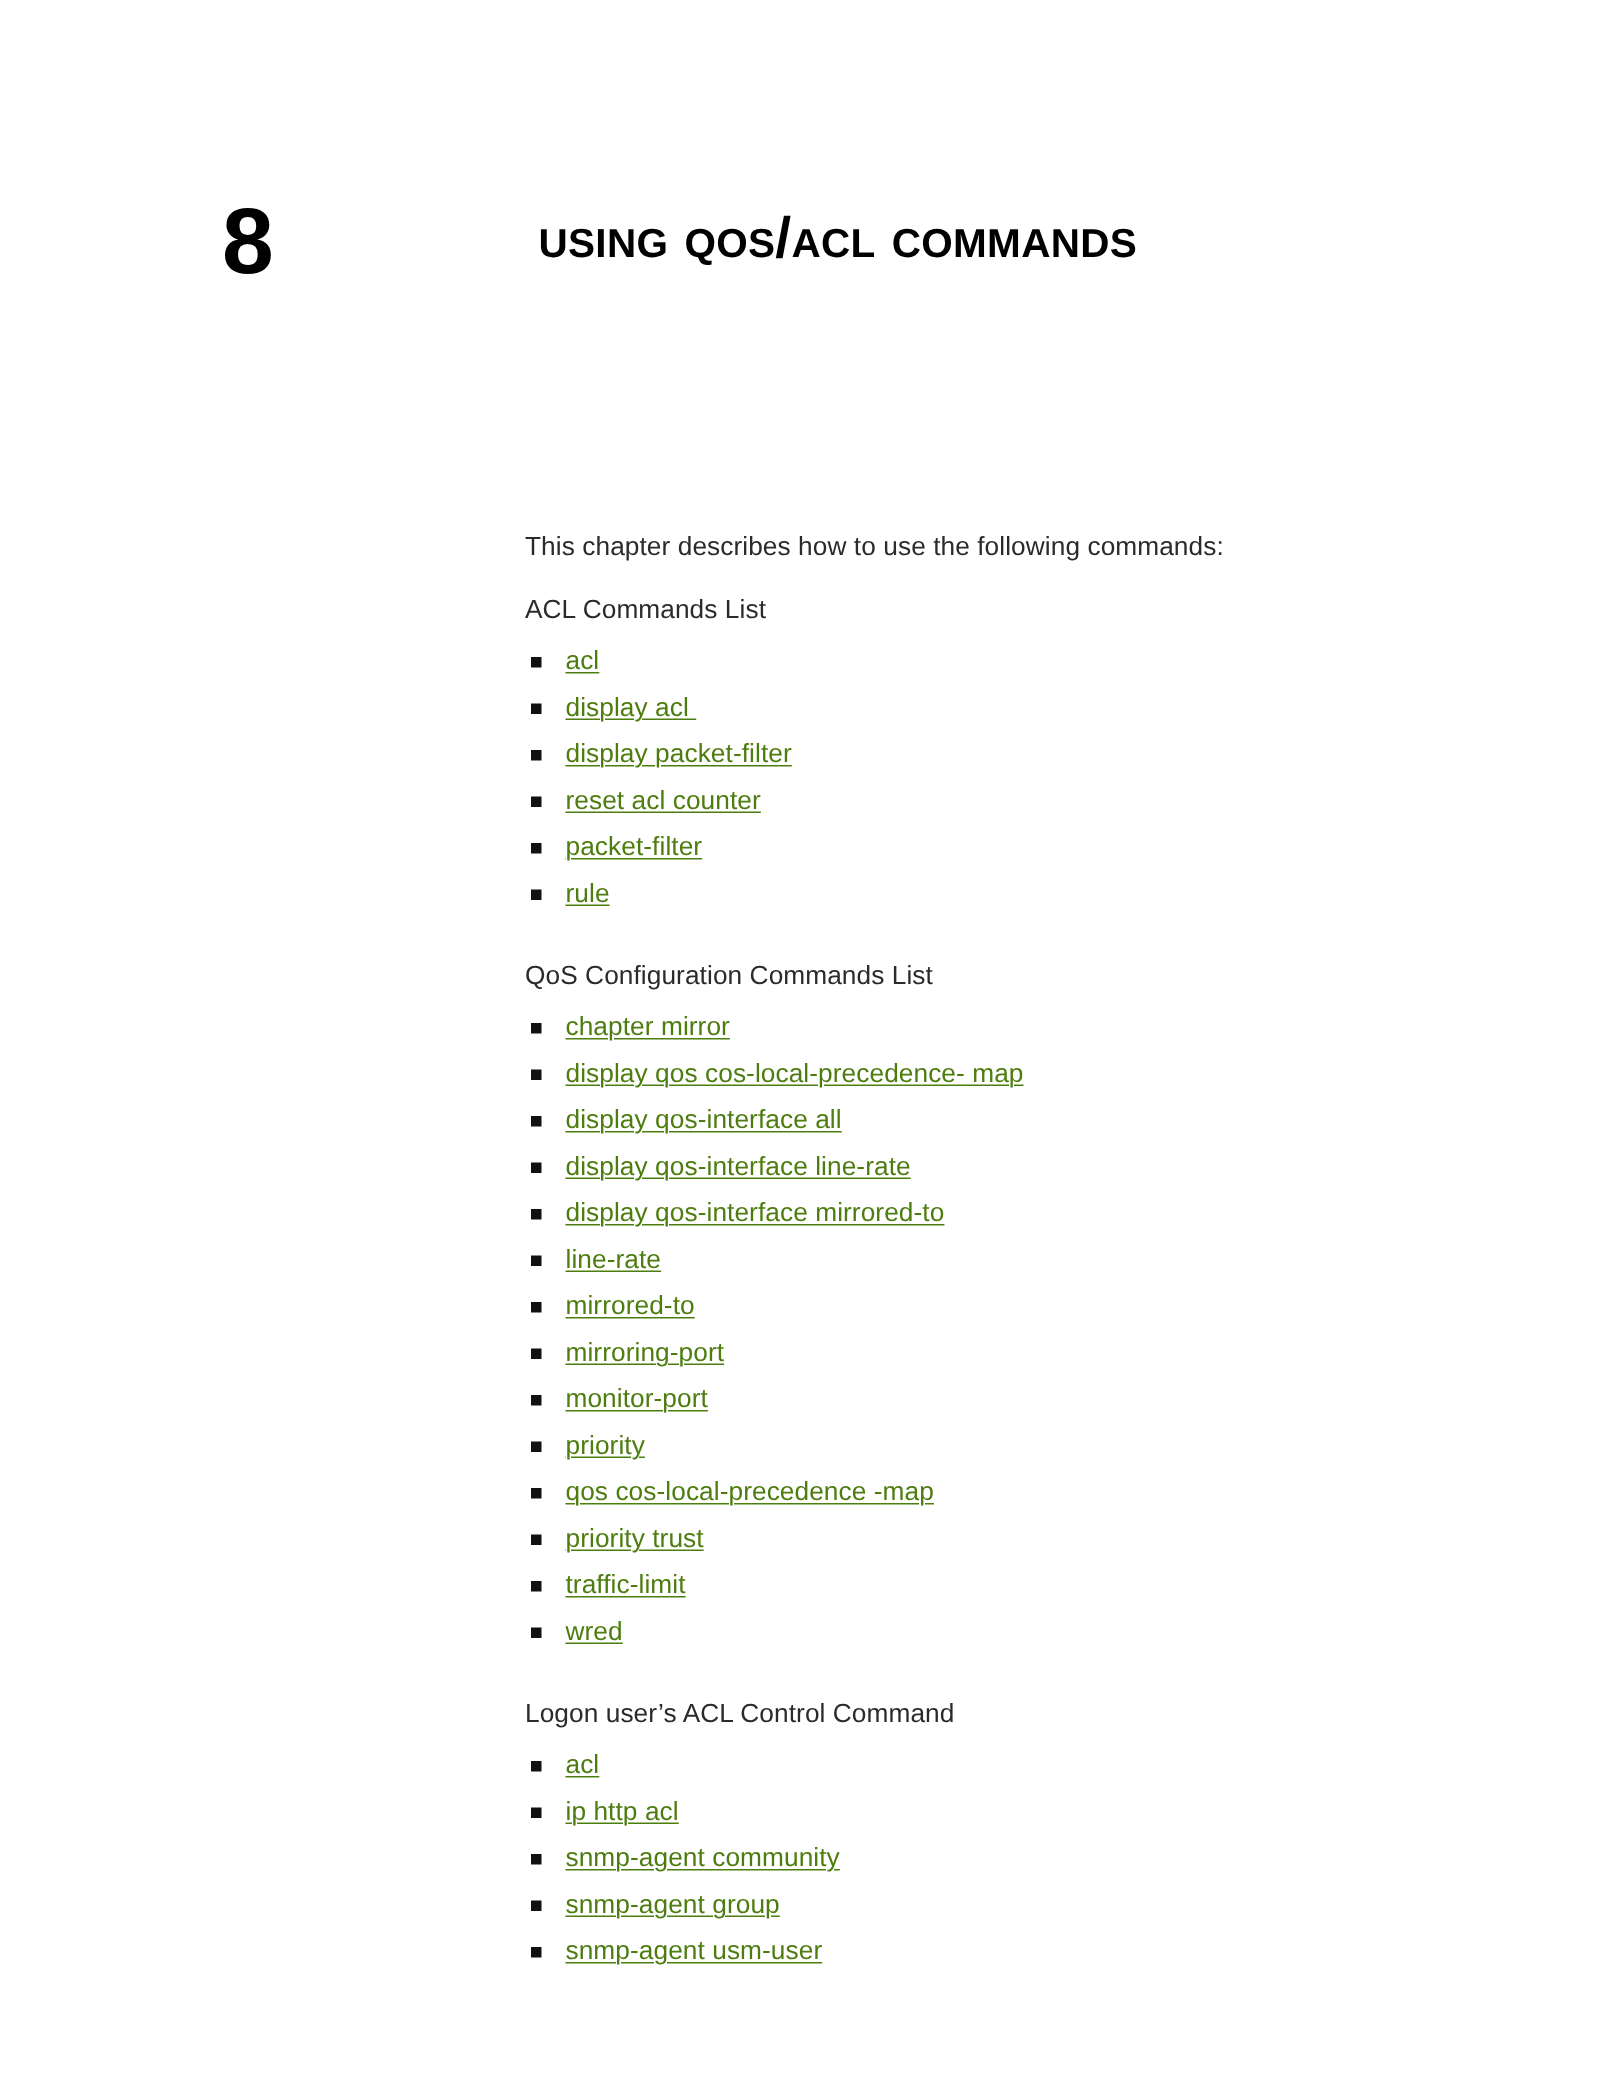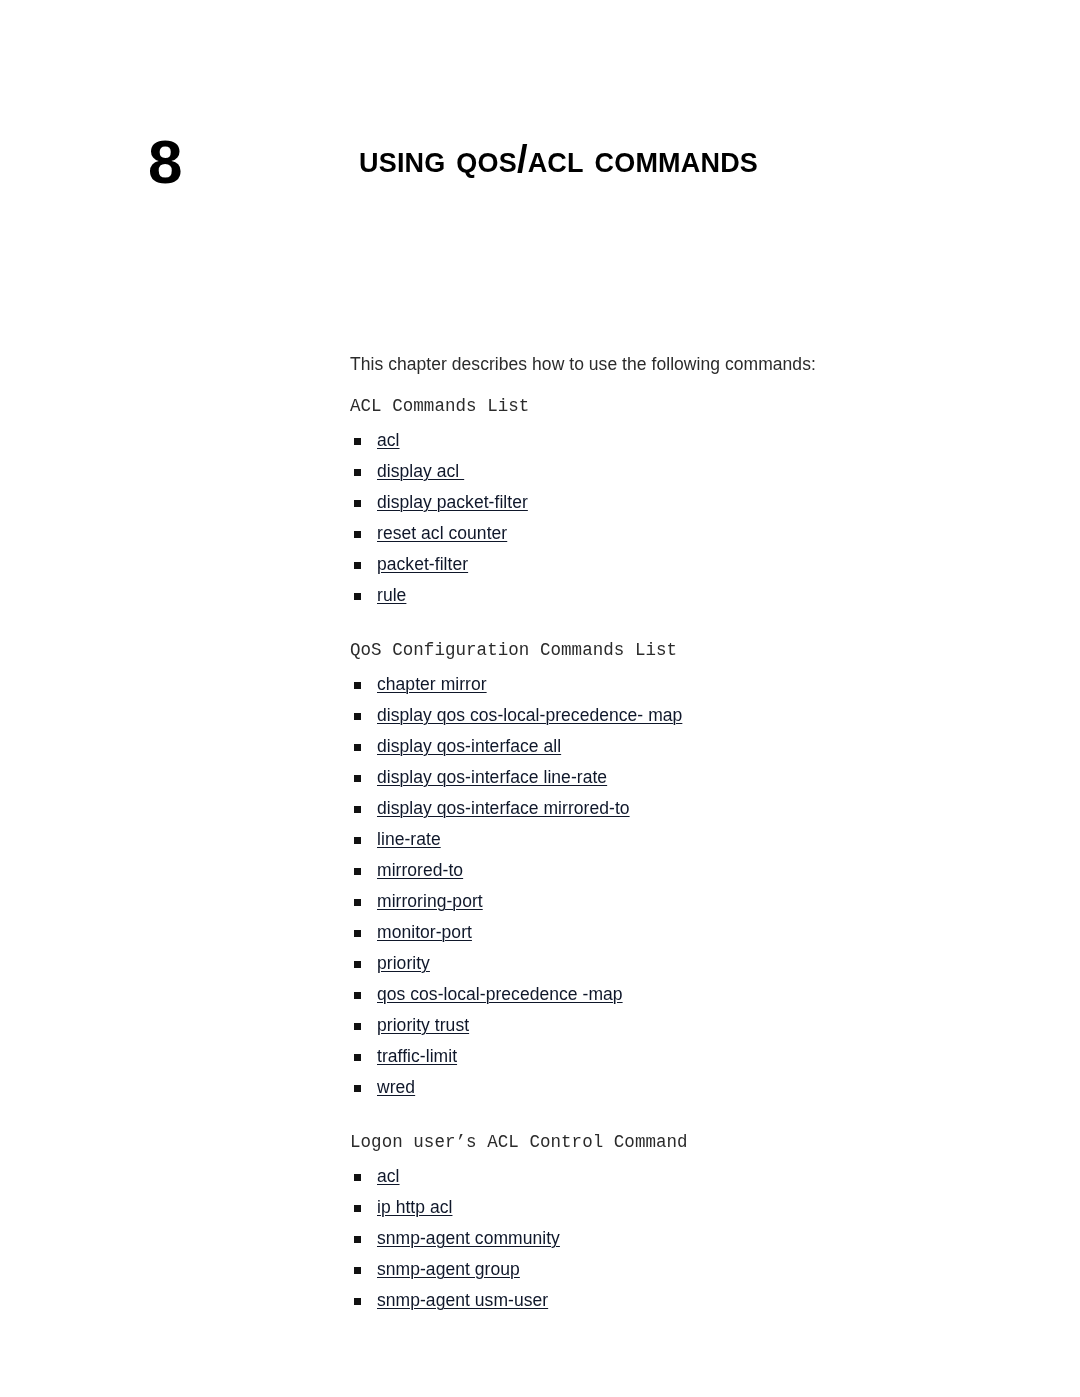--- a/index.html
+++ b/index.html
@@ -77,21 +77,20 @@
   .section + .section {
     margin-top: 27px;
   }
 
   .section-heading {
     font-size: 17.5px;
     line-height: 24px;
     color: #2b2b2b;
     margin: 0 0 7px 0;
     letter-spacing: 0.05px;
-    font-family: Liberation Mono, monospace;
   }
 
   ul.cmd-list {
     list-style: none;
     margin: 0;
     padding: 0;
   }
 
   ul.cmd-list > li {
     position: relative;
@@ -105,21 +104,21 @@
     left: 4px;
     top: 13px;
     width: 7px;
     height: 7px;
     background: #111111;
     display: block;
   }
 
   .cmd-link {
     font-size: 17.5px;
-    color: #0f172a;
+    color: #4d7c0f;
     text-decoration: underline;
     text-underline-offset: 2px;
     text-decoration-thickness: 1px;
     letter-spacing: 0.05px;
     white-space: pre;
     cursor: pointer;
   }
 </style>
 </head>
 <body>

